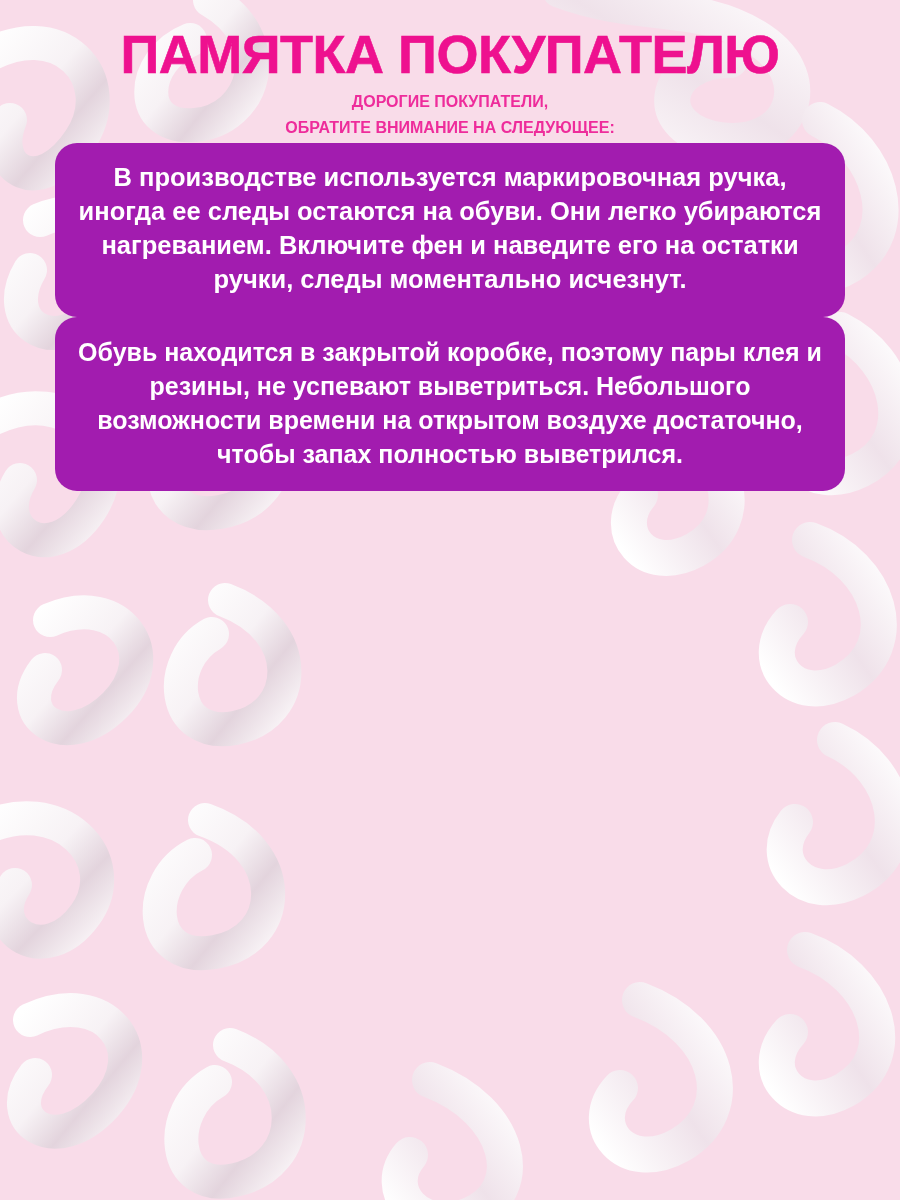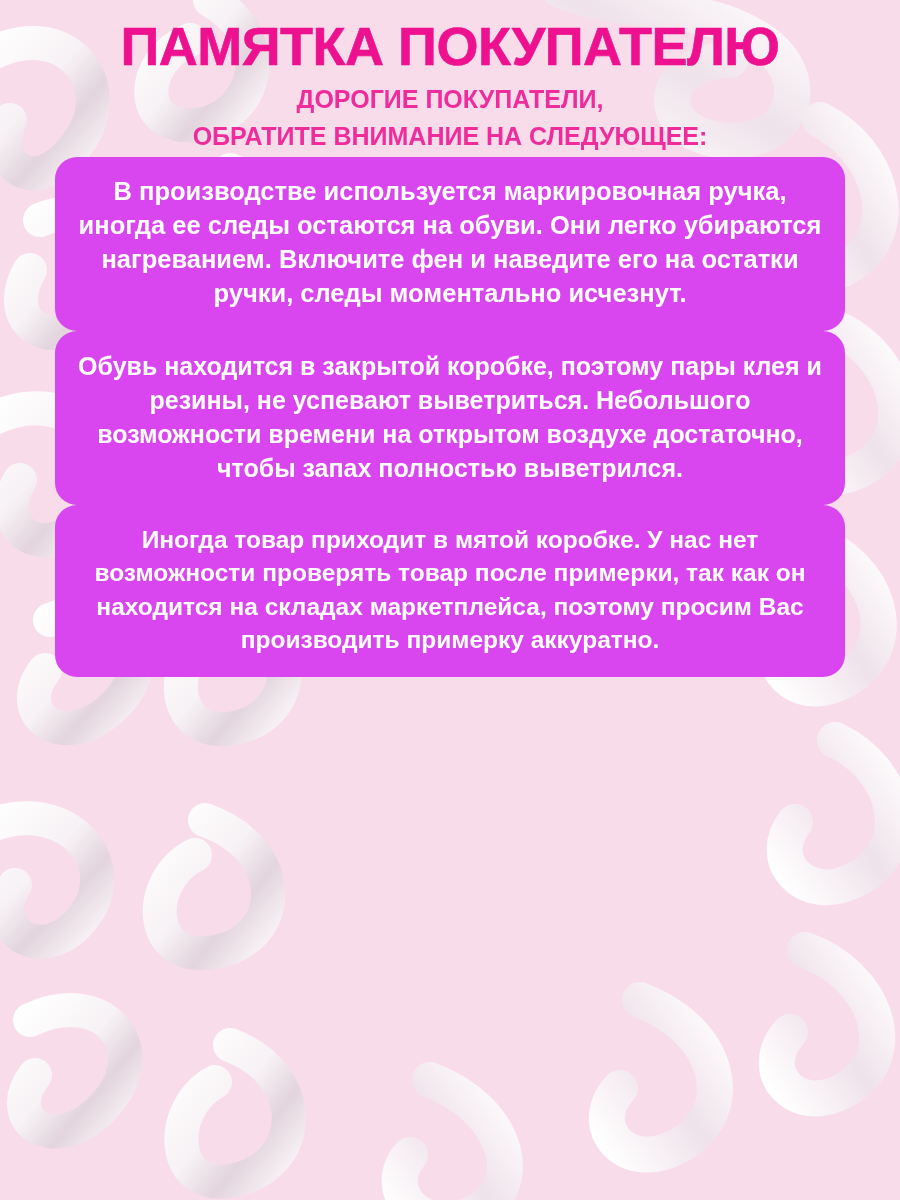--- a/index.html
+++ b/index.html
@@ -22,52 +22,52 @@
   }
   
   .bg {
     position: absolute;
     inset: 0;
     z-index: 0;
   }
   .content {
     position: relative;
     z-index: 2;
-    padding: 12px 28px 0 28px;
+    padding: 20px 28px 0 28px;
     box-sizing: border-box;
     text-align: center;
   }
   .title {
     font-size: 54px;
     line-height: 1.04;
     font-weight: 800;
     color: #ee118f;
     letter-spacing: -0.5px;
     margin: 6px 0 10px 0;
     text-transform: uppercase;
     -webkit-text-stroke: 0.6px #ee118f;
   }
   .subtitle {
-    font-size: 25px;
+    font-size: 16px;
     font-weight: 800;
     color: #ee2c9b;
     line-height: 1.22;
     margin: 0 0 6px 0;
     text-transform: uppercase;
   }
   .section-heading {
     font-size: 25px;
     font-weight: 800;
     color: #ef1b98;
     text-transform: uppercase;
     margin: 10px 0 8px 0;
     letter-spacing: 0.3px;
   }
   .card {
-    background: #d946ef;
+    background: #a21caf;
     border-radius: 22px;
     padding: 18px 22px 20px 22px;
     margin: 0 auto;
     box-sizing: border-box;
     width: 790px;
     color: #ffffff;
   }
   .card p {
     margin: 0;
     font-size: 25.5px;
@@ -147,19 +147,16 @@
     <div class="subtitle">ОБРАТИТЕ ВНИМАНИЕ НА СЛЕДУЮЩЕЕ:</div>
 
     <div class="card pen">
       <p>В производстве используется маркировочная ручка, иногда ее следы остаются на обуви. Они легко убираются нагреванием. Включите фен и наведите его на остатки ручки, следы моментально исчезнут.</p>
     </div>
 
     <div class="card odor">
       <p>Обувь находится в закрытой коробке, поэтому пары клея и резины, не успевают выветриться. Небольшого возможности времени на открытом воздухе достаточно, чтобы запах полностью выветрился.</p>
     </div>
 
-    <div class="card pack">
-      <p>Иногда товар приходит в мятой коробке. У нас нет возможности проверять товар после примерки, так как он находится на складах маркетплейса, поэтому просим Вас производить примерку аккуратно.</p>
-    </div>
 
 
   </div>
 </div>
 
 </body></html>

